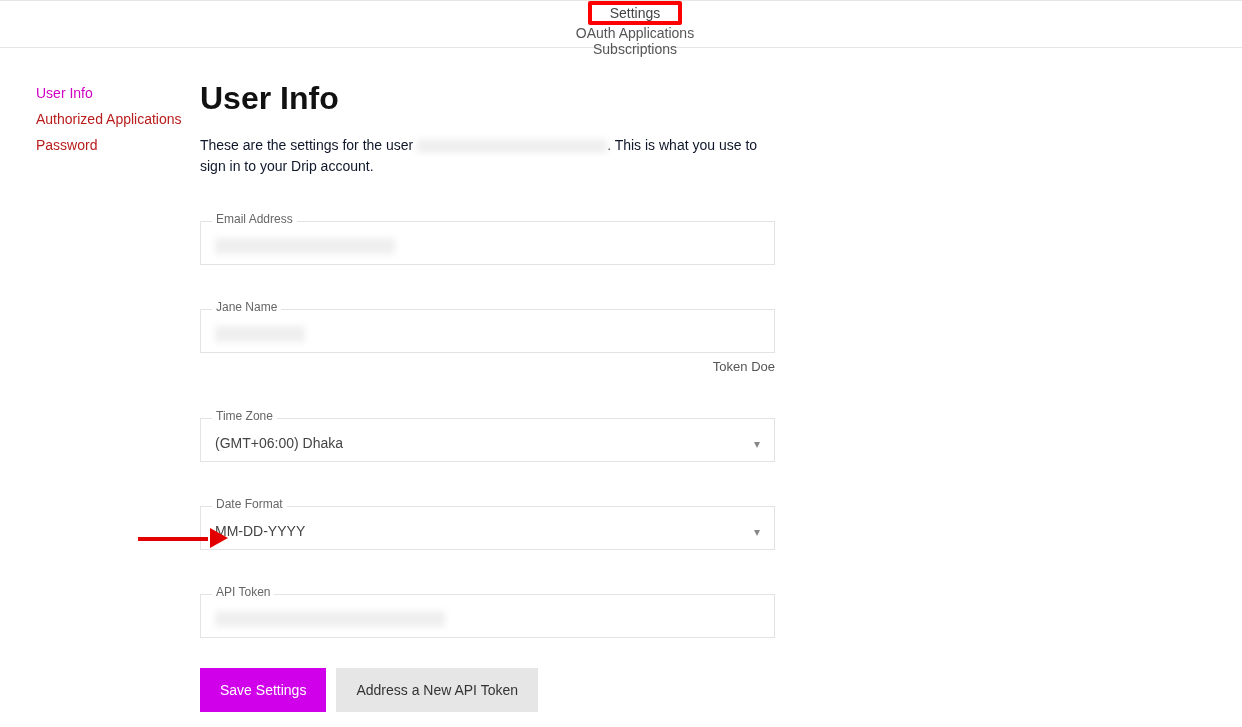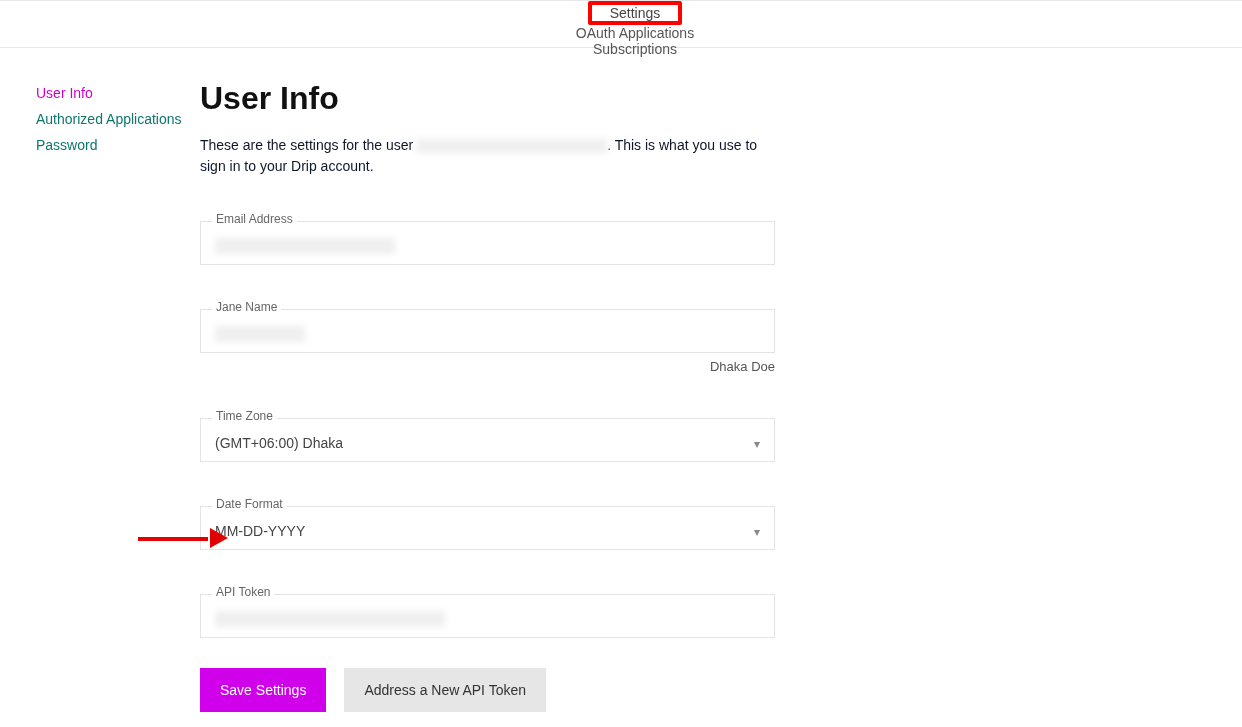--- a/index.html
+++ b/index.html
@@ -37,21 +37,21 @@
   }
   .layout {
     display: flex;
     padding-top: 32px;
   }
   .sidebar {
     width: 200px;
     padding-left: 36px;
   }
   .sidebar-item {
-    color: #0f766e;
+    color: #b91c1c;
     font-size: 14px;
     padding: 5px 0;
     cursor: pointer;
   }
   .sidebar-item.active {
     color: #d100c4;
   }
   .main {
     width: 575px;
   }
@@ -109,21 +109,21 @@
     font-size: 13px;
     color: #555;
     margin-top: 6px;
   }
   .chev {
     color: #888;
     font-size: 12px;
   }
   .buttons {
     display: flex;
-    gap: 18px;
+    gap: 10px;
     margin-top: 20px;
   }
   .btn {
     border: none;
     padding: 14px 20px;
     font-size: 14px;
     cursor: pointer;
   }
   .btn-primary {
     background: #d100ea;
@@ -186,21 +186,21 @@
       <div class="field-box">
         <div class="field-redact" style="width:180px;"></div>
       </div>
     </div>
 
     <div class="field-wrap">
       <span class="field-label">Jane Name</span>
       <div class="field-box">
         <div class="field-redact" style="width:90px;"></div>
       </div>
-      <div class="helper-right">Dhaka Doe</div>
+      <div class="helper-right">Token Doe</div>
     </div>
 
     <div class="field-wrap">
       <span class="field-label">Time Zone</span>
       <div class="field-box">
         <span>(GMT+06:00) Dhaka</span>
         <span class="chev">▾</span>
       </div>
     </div>
 

